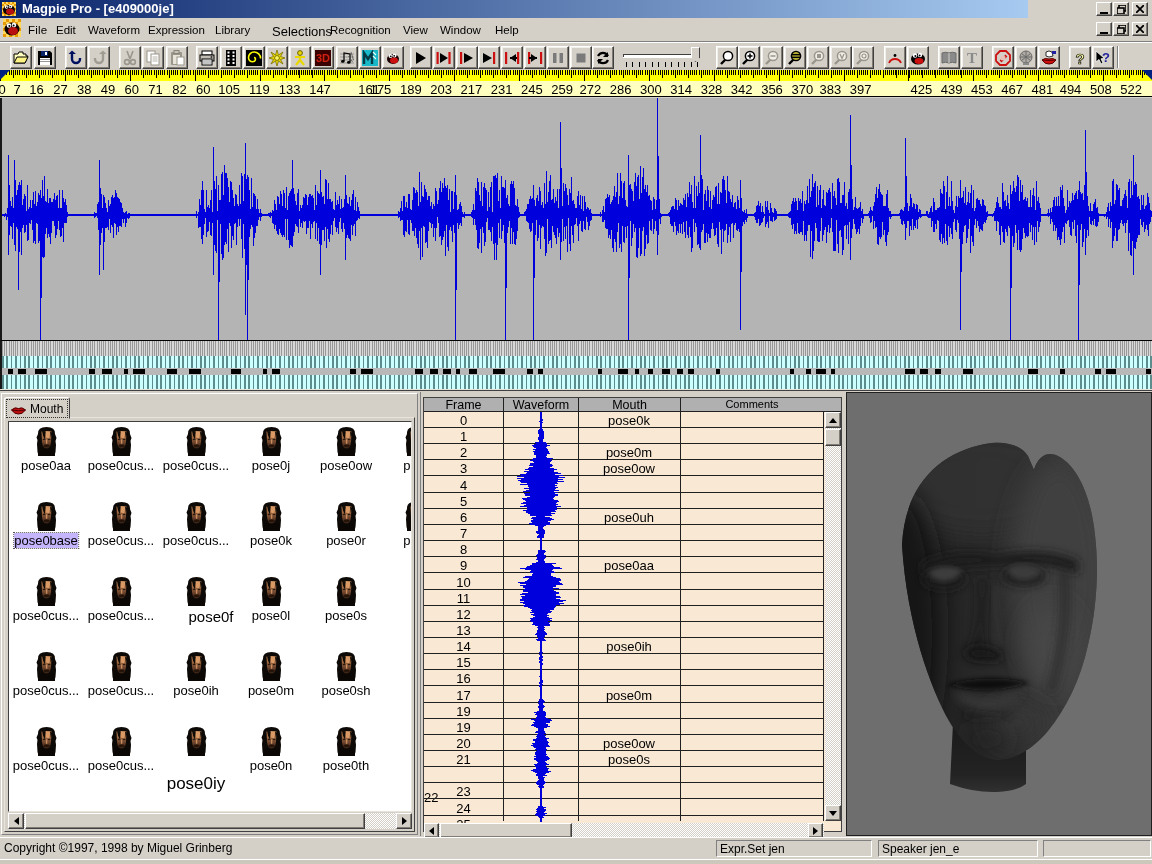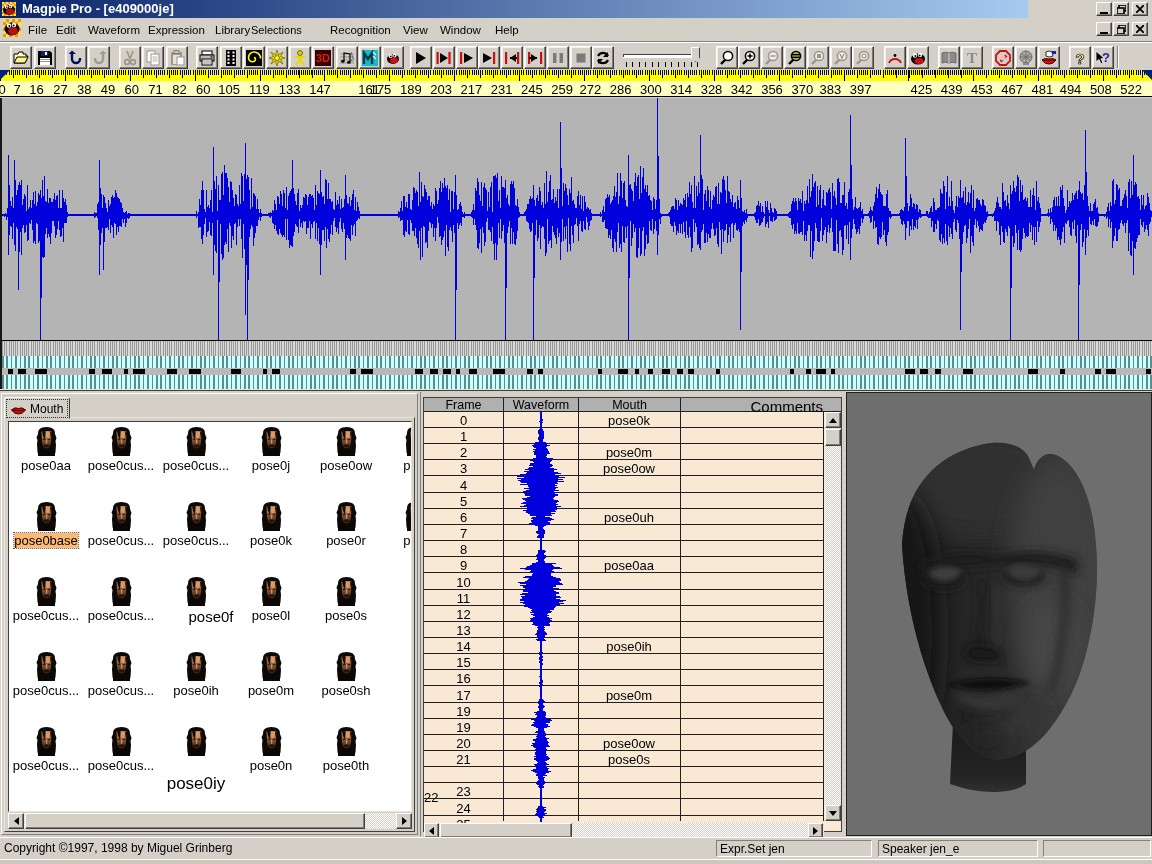--- a/index.html
+++ b/index.html
@@ -1,21 +1,21 @@
 <!DOCTYPE html>
 <html><head><meta charset="utf-8"><style>
 * { margin:0; padding:0; box-sizing:border-box; }
 body { width:1152px; height:864px; overflow:hidden; position:relative;
   font-family:"Liberation Sans",sans-serif; background:#d4d0c8; }
 .abs { position:absolute; }
 .tbtn { position:absolute; background:#d4d0c8; border:1px solid; border-color:#fff #404040 #404040 #fff;
   box-shadow:inset -1px -1px 0 #807c74, inset 1px 1px 0 #f0efe9; display:flex; align-items:center; justify-content:center; }
 .wbtn { position:absolute; width:16px; height:14px; background:#d4d0c8; border:1px solid; border-color:#fff #404040 #404040 #fff;
   box-shadow:inset -1px -1px 0 #807c74; display:flex; align-items:center; justify-content:center; }
-.sel { background:#fdba74; outline:1px dotted #555; }
+.sel { background:#c4b5fd; outline:1px dotted #555; }
 .sb { background:#d4d0c8; border:1px solid; border-color:#fff #404040 #404040 #fff; box-shadow:inset -1px -1px 0 #807c74; position:absolute; display:flex;align-items:center;justify-content:center; font-size:8px; }
 .track { position:absolute; background-image:conic-gradient(#fff 25%, #d4d0c8 0 50%, #fff 0 75%, #d4d0c8 0); background-size:2px 2px; }
 </style></head>
 <body>
 
 <div class="abs" style="left:0;top:0;width:1028px;height:18px;background:linear-gradient(90deg,#0a246a,#a6caf0)">
   <div class="abs" style="left:2px;top:2px"><svg width="14" height="14" viewBox="0 0 14 14" style="">
         <rect width="14" height="14" fill="#e89800"></rect>
         <path d="M0 0h2v2h-2zM4 0h2v2h-2zM8 0h2v2h-2zM12 0h2v2h-2zM2 2h2v2h-2zM6 2h2v2h-2zM10 2h2v2h-2zM0 4h2v2h-2zM12 4h2v2h-2zM0 8h2v2h-2zM12 8h2v2h-2zM0 12h2v2h-2zM4 12h2v2h-2zM8 12h2v2h-2zM12 12h2v2h-2z" fill="#ffd860"></path>
         <ellipse cx="7" cy="8" rx="6" ry="5" fill="#0a0000"></ellipse>
@@ -51,21 +51,21 @@
         <circle cx="6" cy="6.5" r="2.3" fill="#fff"></circle>
         <circle cx="11" cy="6" r="2.3" fill="#fff"></circle>
         <circle cx="6.4" cy="6.9" r="1" fill="#000"></circle>
         <circle cx="10.6" cy="6.4" r="1" fill="#000"></circle>
       </svg></div>
   <div class="abs" style="left:28px;top:6px;font-size:11.5px;letter-spacing:0.2px;word-spacing:0">File</div>
   <div class="abs" style="left:56px;top:6px;font-size:11.5px">Edit</div>
   <div class="abs" style="left:88px;top:6px;font-size:11.5px">Waveform</div>
   <div class="abs" style="left:148px;top:6px;font-size:11.5px">Expression</div>
   <div class="abs" style="left:215px;top:6px;font-size:11.5px">Library</div>
-  <div class="abs" style="left:251px;top:6px;font-size:11px">Selections</div>
+  <div class="abs" style="left:272px;top:6px;font-size:13px">Selections</div>
   <div class="abs" style="left:330px;top:6px;font-size:11.5px">Recognition</div>
   <div class="abs" style="left:403px;top:6px;font-size:11.5px">View</div>
   <div class="abs" style="left:440px;top:6px;font-size:11.5px">Window</div>
   <div class="abs" style="left:495px;top:6px;font-size:11.5px">Help</div>
   <div class="wbtn" style="left:1096px;top:4px">
       <div style="width:8px;height:2px;background:#000;margin-top:7px"></div>
     </div>
   <div class="wbtn" style="left:1113px;top:4px">
       <svg width="9" height="9" viewBox="0 0 9 9" style="">
         <rect x="2" y="0" width="7" height="6" fill="none" stroke="#000" stroke-width="1.6"></rect>
@@ -1087,21 +1087,21 @@
   </div>
 
   <div class="abs" style="left:420px;top:0;width:424px;height:444px">
     <div class="abs" style="left:0;top:0;width:1px;height:444px;background:#808080"></div>
     <div class="abs" style="left:3px;top:5px;width:419px;height:435px;border:1px solid #404040;background:#f8e8d4;font-size:13px">
 
       <div class="abs" style="left:0;top:0;width:417px;height:14px;background:#b0b0b0;border-bottom:1px solid #202020">
         <div class="abs" style="left:0;top:0;width:79px;text-align:center;font-size:12.5px">Frame</div>
         <div class="abs" style="left:80px;top:0;width:74px;text-align:center;font-size:12.5px">Waveform</div>
         <div class="abs" style="left:155px;top:0;width:101px;text-align:center;font-size:12.5px">Mouth</div>
-        <div class="abs" style="left:257px;top:0;width:142px;text-align:right;font-size:15px">Comments</div>
+        <div class="abs" style="left:257px;top:0;width:142px;text-align:center;font-size:11px">Comments</div>
       </div>
 
       <div class="abs" style="left:79px;top:0;width:1px;height:423px;background:#202020"></div>
       <div class="abs" style="left:154px;top:0;width:1px;height:423px;background:#202020"></div>
       <div class="abs" style="left:256px;top:0;width:1px;height:423px;background:#202020"></div>
       <div class="abs" style="left:399px;top:14px;width:1px;height:409px;background:#202020"></div>
       <div style="position:absolute;left:0;top:14.0px;width:399px;height:16.1px;border-bottom:1px solid #202020"></div>
         <div style="position:absolute;left:0px;top:15.0px;width:79px;text-align:center">0</div>
         <div style="position:absolute;left:154px;top:15.0px;width:102px;text-align:center">pose0k</div>
         <div style="position:absolute;left:0;top:30.1px;width:399px;height:16.1px;border-bottom:1px solid #202020"></div>

